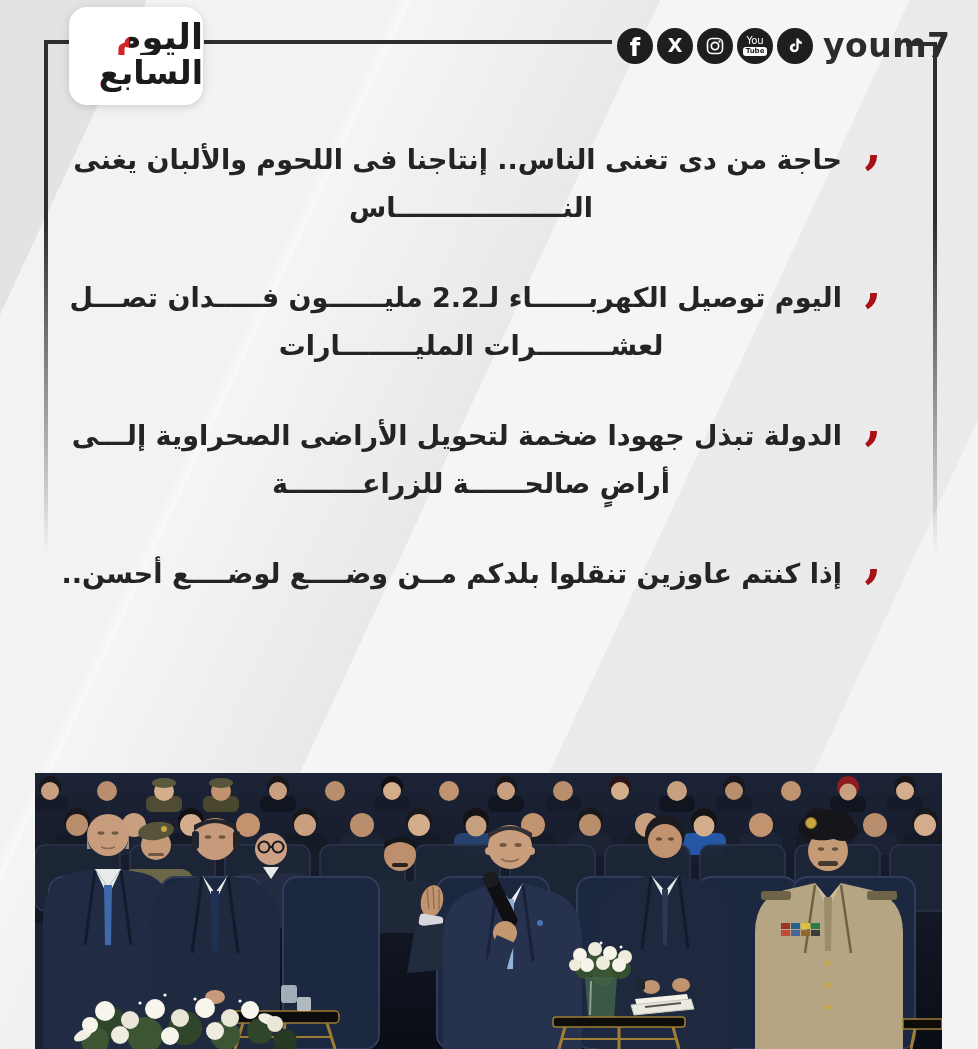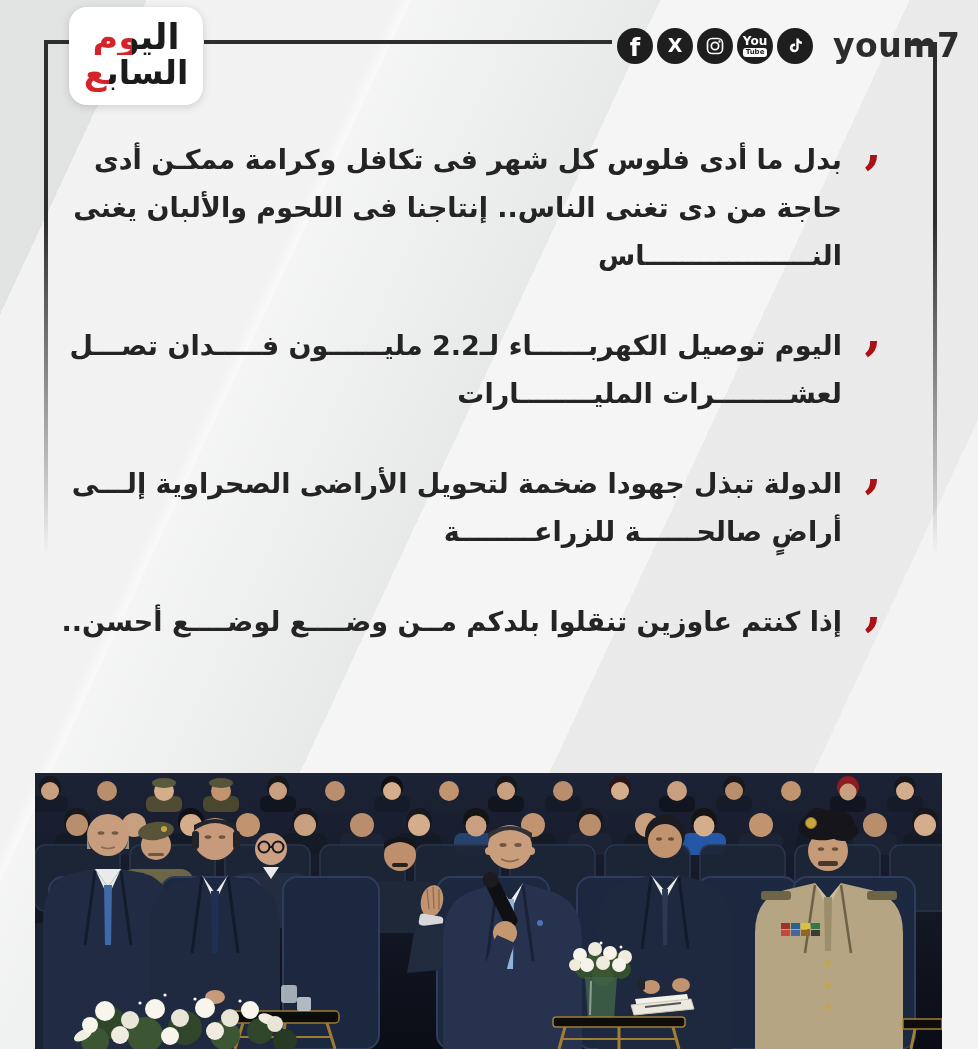--- a/index.html
+++ b/index.html
@@ -12,43 +12,43 @@
   }
   
   .frame{position:absolute;background:#2e2e2e;}
   .fl-h{left:44px;top:40px;width:30px;height:4px;}
   .fm-h{left:204px;top:40px;width:408px;height:4px;}
   .fr-h{left:906px;top:42px;width:31px;height:4px;}
   .fl-v{left:44px;top:40px;width:4px;height:515px;background:linear-gradient(#2e2e2e 0 35%,rgba(46,46,46,0) 100%);}
   .fr-v{left:933px;top:42px;width:4px;height:513px;background:linear-gradient(#2e2e2e 0 35%,rgba(46,46,46,0) 100%);}
   
   .logo{position:absolute;left:69px;top:7px;width:134px;height:98px;background:#fff;border-radius:18px;
-    box-shadow:0 2px 8px rgba(0,0,0,.15);display:flex;flex-direction:column;align-items:center;justify-content:center;
+    box-shadow:0 2px 8px rgba(0,0,0,.15);display:flex;flex-direction:column;justify-content:center;
     direction:rtl;font-weight:bold;}
   .logo .l1{font-size:35px;line-height:1.0;background:linear-gradient(90deg,#d6232a 0 45%,#1b1b1b 45% 100%);
     -webkit-background-clip:text;background-clip:text;color:transparent;}
   .logo .l2{font-size:33px;line-height:1.1;background:linear-gradient(90deg,#d6232a 0 24%,#1b1b1b 24% 100%);
     -webkit-background-clip:text;background-clip:text;color:transparent;}
   
   .social{position:absolute;left:617px;top:26px;display:flex;align-items:center;gap:4px;}
   .circ{width:36px;height:36px;border-radius:50%;background:#1e1e1e;color:#fff;display:flex;flex-direction:column;
     align-items:center;justify-content:center;flex:0 0 auto;}
   .fb{font-size:24px;font-weight:bold;line-height:1;padding-top:4px;}
   .xx{font-size:19px;font-weight:bold;line-height:1;}
-  .yt1{font-size:12px;font-weight:bold;line-height:1;color:#fff;}
+  .yt1{font-size:10px;font-weight:normal;line-height:1;color:#fff;}
   .yt2{font-size:7px;font-weight:bold;line-height:1;background:#fff;color:#1e1e1e;border-radius:3px;padding:1px 3px;margin-top:1px;}
-  .handle{font-size:33px;font-weight:bold;color:#2c2c2c;margin-left:16px;letter-spacing:.5px;}
+  .handle{font-size:33px;font-weight:bold;color:#2c2c2c;margin-left:6px;letter-spacing:.5px;}
   
   .bullets{position:absolute;top:136px;right:100px;left:100px;direction:rtl;}
   .bullet{position:relative;padding-right:36px;margin-bottom:42px;color:#242424;font-weight:bold;
     font-size:27px;line-height:48px;text-align:right;}
   .bullet .mark{position:absolute;right:-4px;top:-14px;font-family:"DejaVu Serif",serif;font-weight:bold;
     font-size:50px;line-height:48px;color:#a91116;}
   .line{display:block;height:48px;white-space:nowrap;}
-  .line.center{text-align:right;}
+  .line.center{text-align:center;}
   
   .photo{position:absolute;left:35px;top:773px;width:907px;height:276px;}
   .photo svg{display:block;width:100%;height:100%;}
 </style>
 </head>
 <body>
 
 <div class="page">
 
   <div class="frame fl-h"></div>
@@ -85,21 +85,20 @@
         <path d="M16 3c.3 2.3 1.8 3.8 4 4v3.1c-1.6 0-3-.5-4-1.3V15a5.6 5.6 0 1 1-5.6-5.6c.4 0 .7 0 1.1.1v3.3a2.4 2.4 0 1 0 1.6 2.2V3h2.9z" fill="#fff"></path>
       </svg>
     </div>
     <div class="handle">youm7</div>
   </div>
 
   <div class="bullets">
 
     <div class="bullet">
       <span class="mark">,</span>
-      <span class="line">بدل ما أدى فلوس كل شهر فى تكافل وكرامة ممكـن أدى</span>
       <span class="line">حاجة من دى تغنى الناس.. إنتاجنا فى اللحوم والألبان يغنى</span>
       <span class="line center">النــــــــــــــــــاس</span>
     </div>
 
     <div class="bullet">
       <span class="mark">,</span>
       <span class="line">اليوم توصيل الكهربــــــاء لـ2.2 مليــــــون فـــــدان تصـــل</span>
       <span class="line center">لعشــــــــرات المليــــــــارات</span>
     </div>
 

